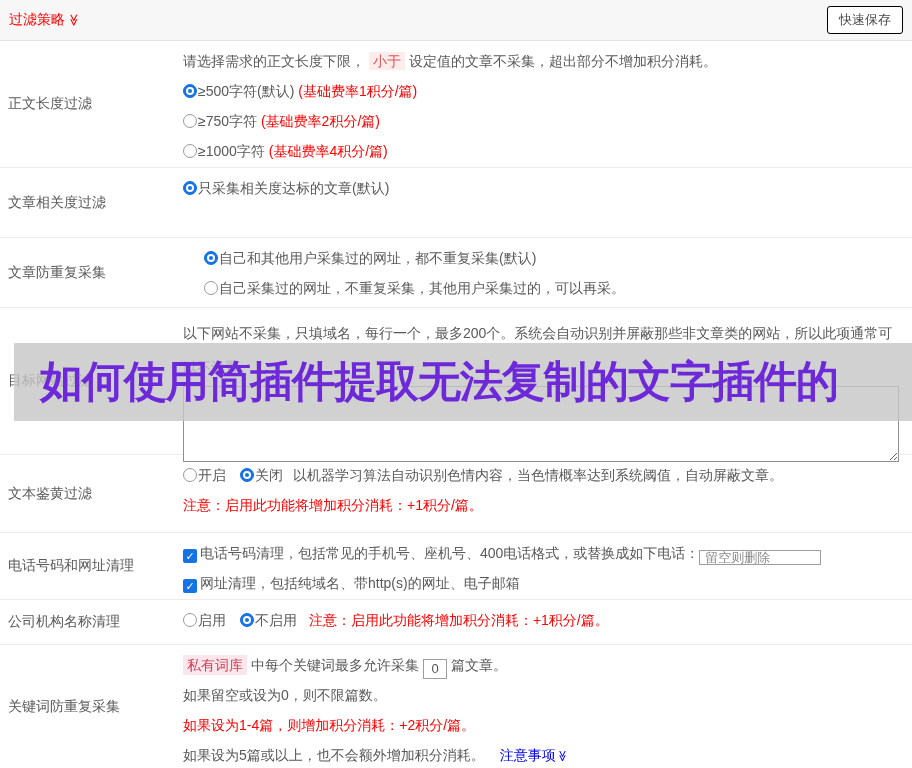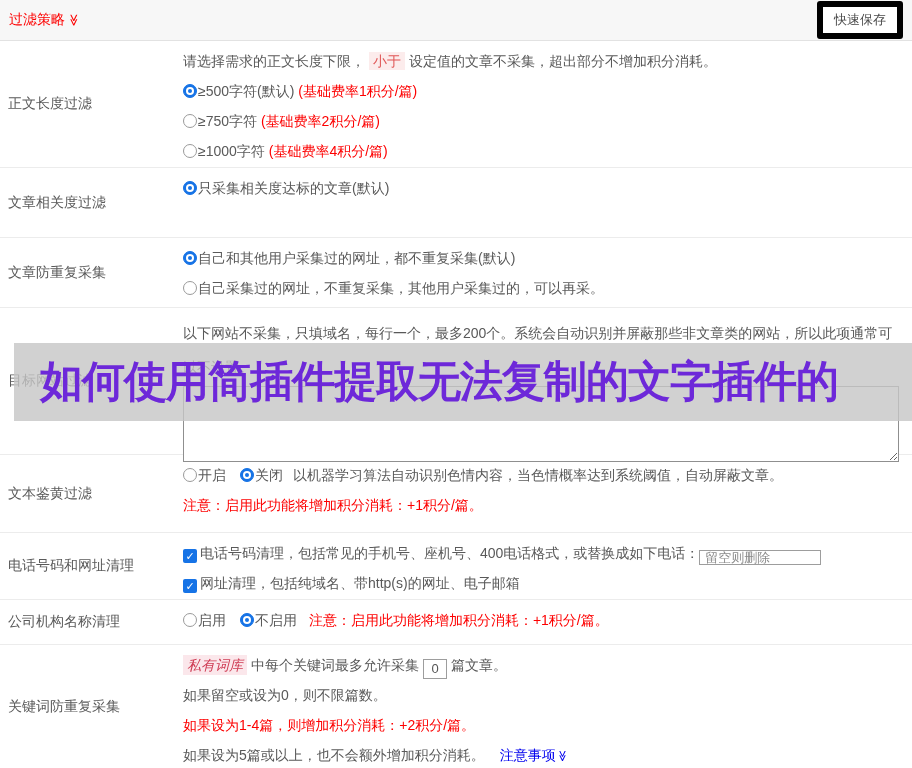--- a/index.html
+++ b/index.html
@@ -6,36 +6,36 @@
   html,body { width:912px; height:768px; background:#fff; overflow:hidden; }
   body { font-family:"Liberation Sans","DejaVu Sans",sans-serif; font-size:14px; color:#595959; position:relative; }
 
   
   .topbar { height:41px; background:#f7f7f7; border-bottom:1px solid #e2e2e2;
             display:flex; align-items:center; justify-content:space-between; padding:0 9px; }
   .topbar-title { color:#fd0000; font-size:14px; }
   .chev { display:inline-block; transform:rotate(90deg); font-size:12px; margin-left:3px; }
   .chev.red { color:#fd0000; }
   .chev.blue { color:#0000ee; font-size:11px; margin-left:1px; }
-  .save-btn { background:#fff; border:6px solid #000000; border-radius:3px;
+  .save-btn { background:#fff; border:1px solid #000000; border-radius:3px;
               padding:4px 11px; font-size:13px; color:#4a4a4a; cursor:pointer; }
 
   
   .row { display:flex; border-bottom:1px solid #ececec; }
   .row-label { width:183px; padding-left:8px; display:flex; align-items:center; color:#595959; }
   .row-content { flex:1; padding:5px 7px 0 0; }
-  .r1 { height:127px; } .r2 { height:70px; } .r3 { height:70px; } .r4 { height:147px; }
+  .r1 { height:127px; } .r2 { height:70px; } .r3 { height:70px;gap:21px; } .r4 { height:147px; }
   .r5 { height:78px; } .r6 { height:67px; } .r7 { height:45px; } .r8 { height:123px; border-bottom:none; }
   .line { line-height:30px; white-space:nowrap; }
   .red { color:#fd0000; }
   .blue-link { color:#0000ee; cursor:pointer; text-decoration:none; }
 
   
   .badge-pink { color:#e05757; background:#fcecec; padding:1px 4px; margin:0 4px; }
-  .badge-crimson { color:#cf3d55; background:#fbe7eb; padding:2px 4px; margin-right:4px;font-style:italic; }
+  .badge-crimson { color:#cf3d55; background:#fbe7eb; padding:2px 4px; margin-right:4px; }
 
   
   .radio { display:inline-block; width:14px; height:14px; border-radius:50%;
            border:1px solid #9a9a9a; background:#fff; vertical-align:-2px; margin-right:1px; position:relative; }
   .radio.checked { border-color:#1673e6; background:#1673e6; }
   .radio.checked::after { content:""; position:absolute; left:2px; top:2px; right:2px; bottom:2px;
                           border-radius:50%; background:#fff; }
   .radio.checked::before { content:""; position:absolute; left:4px; top:4px; right:4px; bottom:4px;
                            border-radius:50%; background:#1673e6; z-index:1; }
   .opt-gap { display:inline-block; width:14px; }

